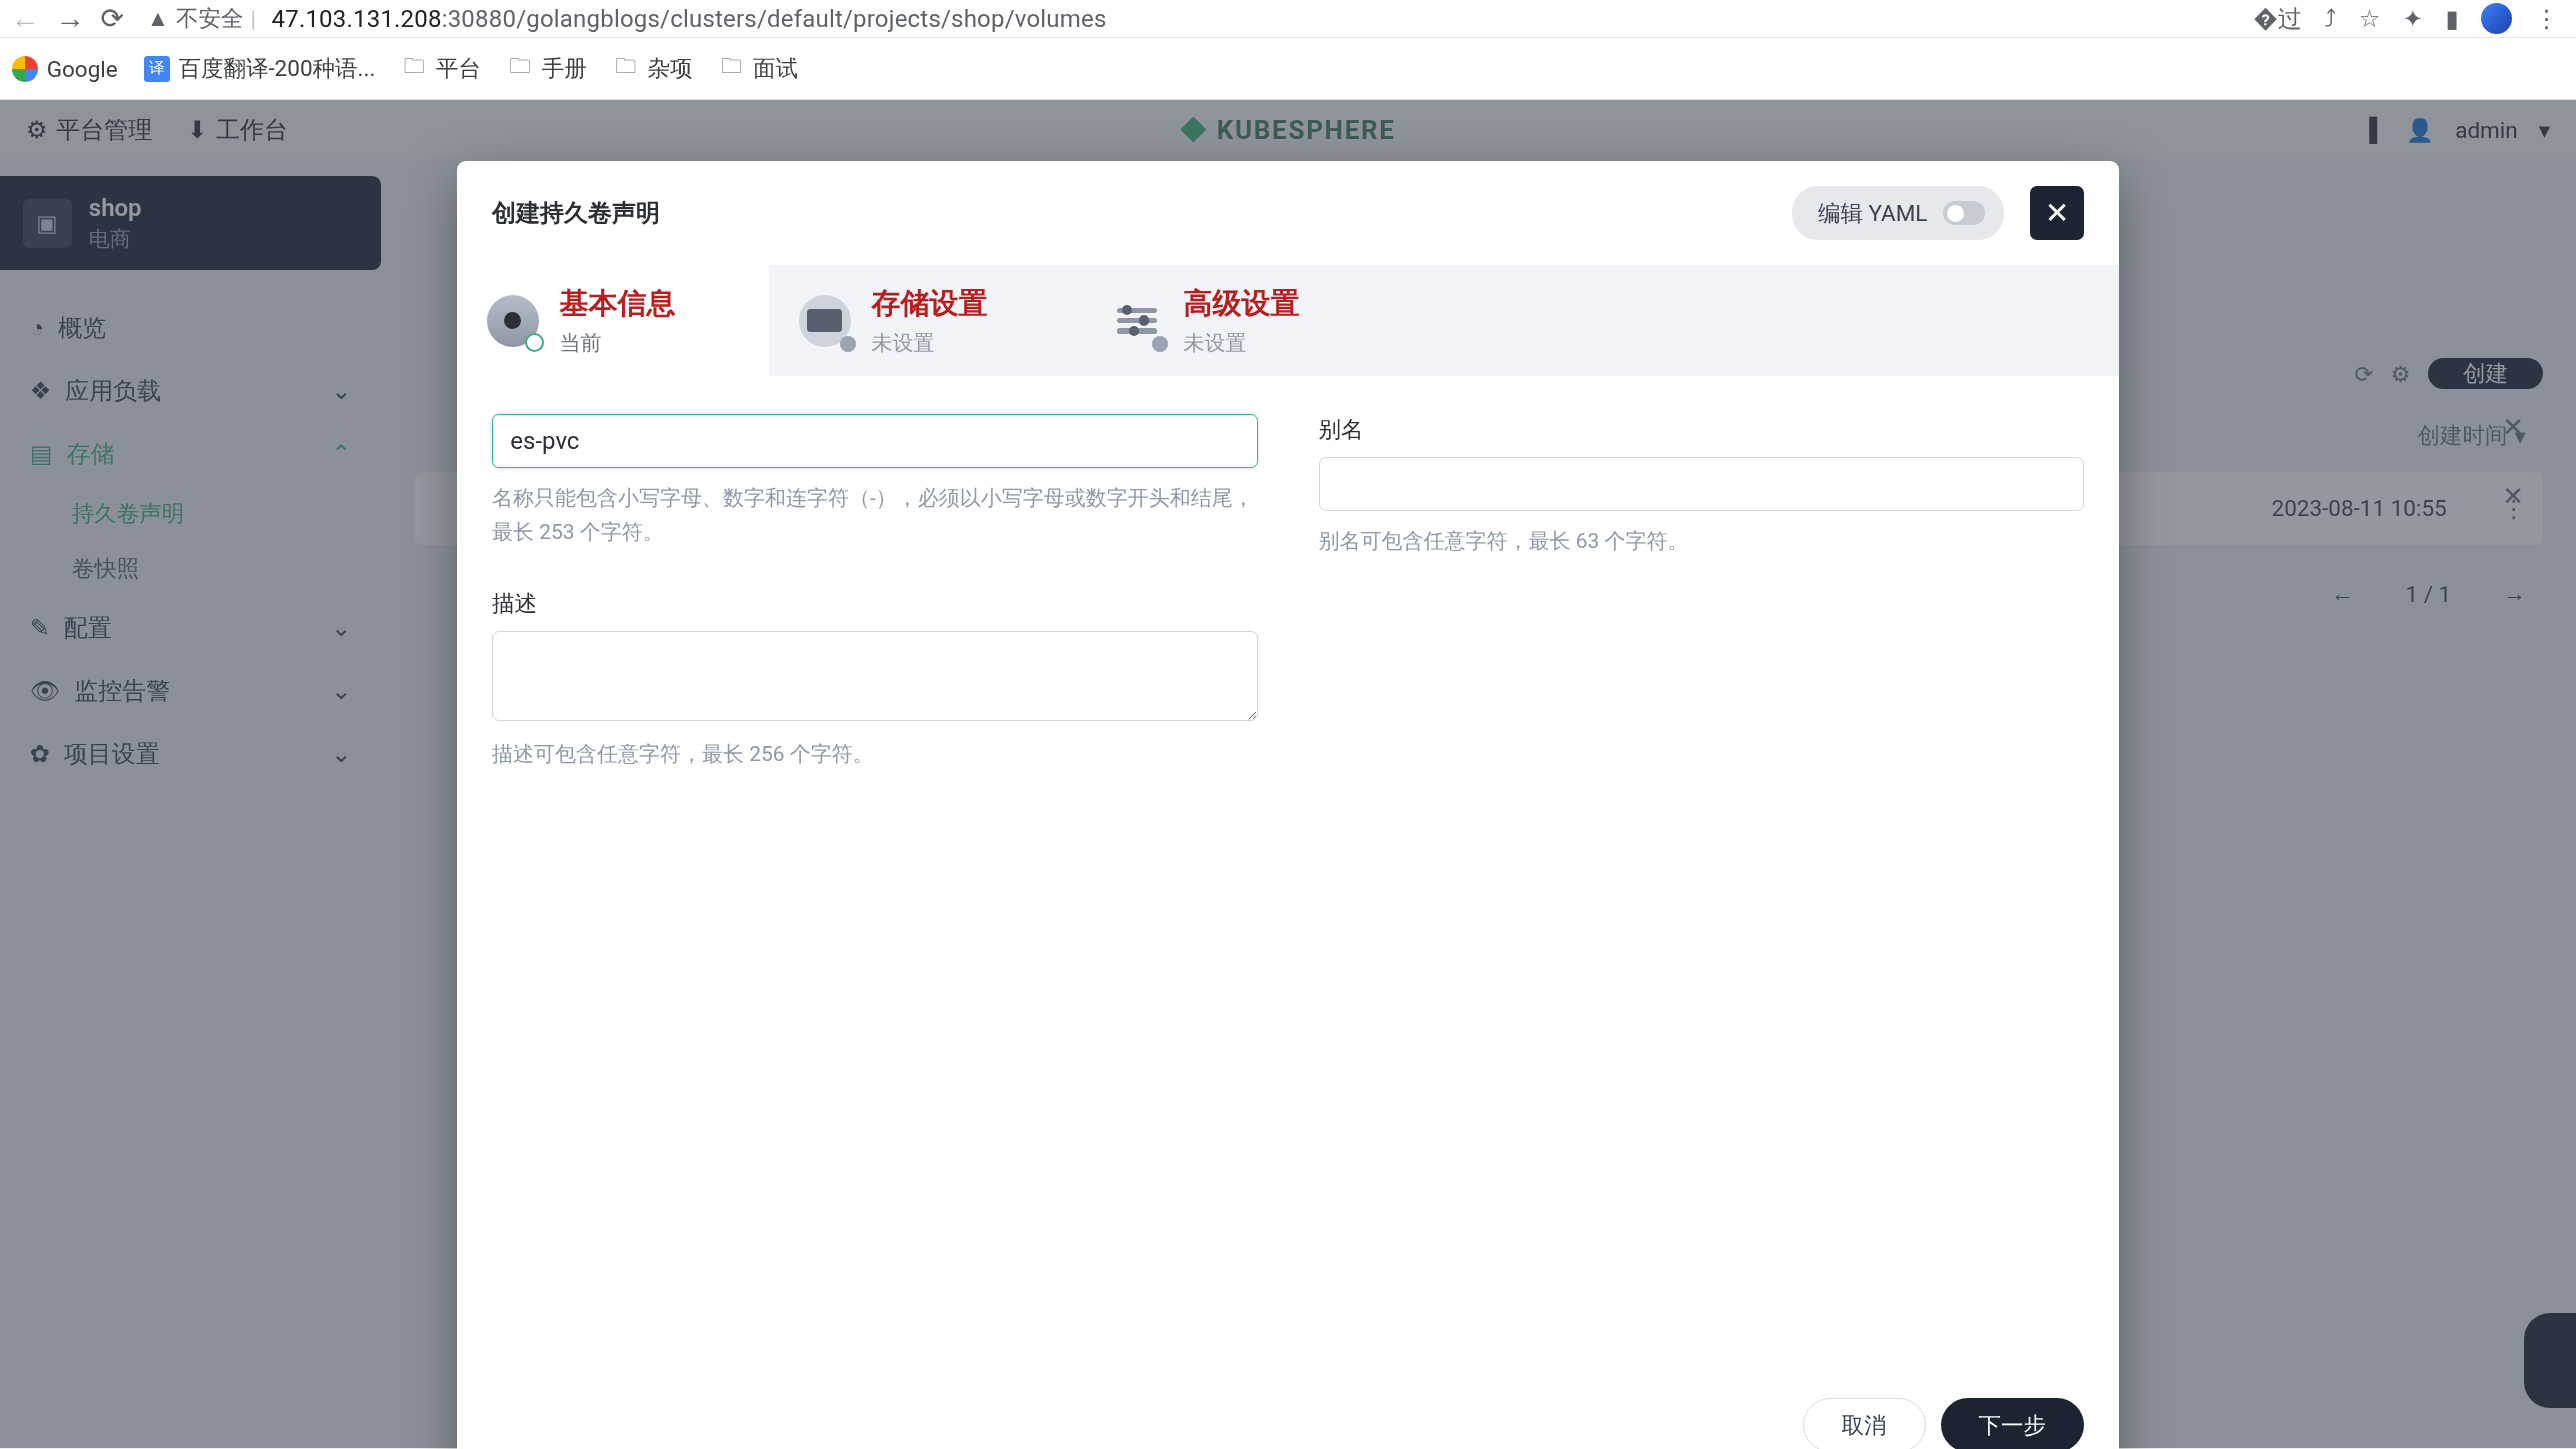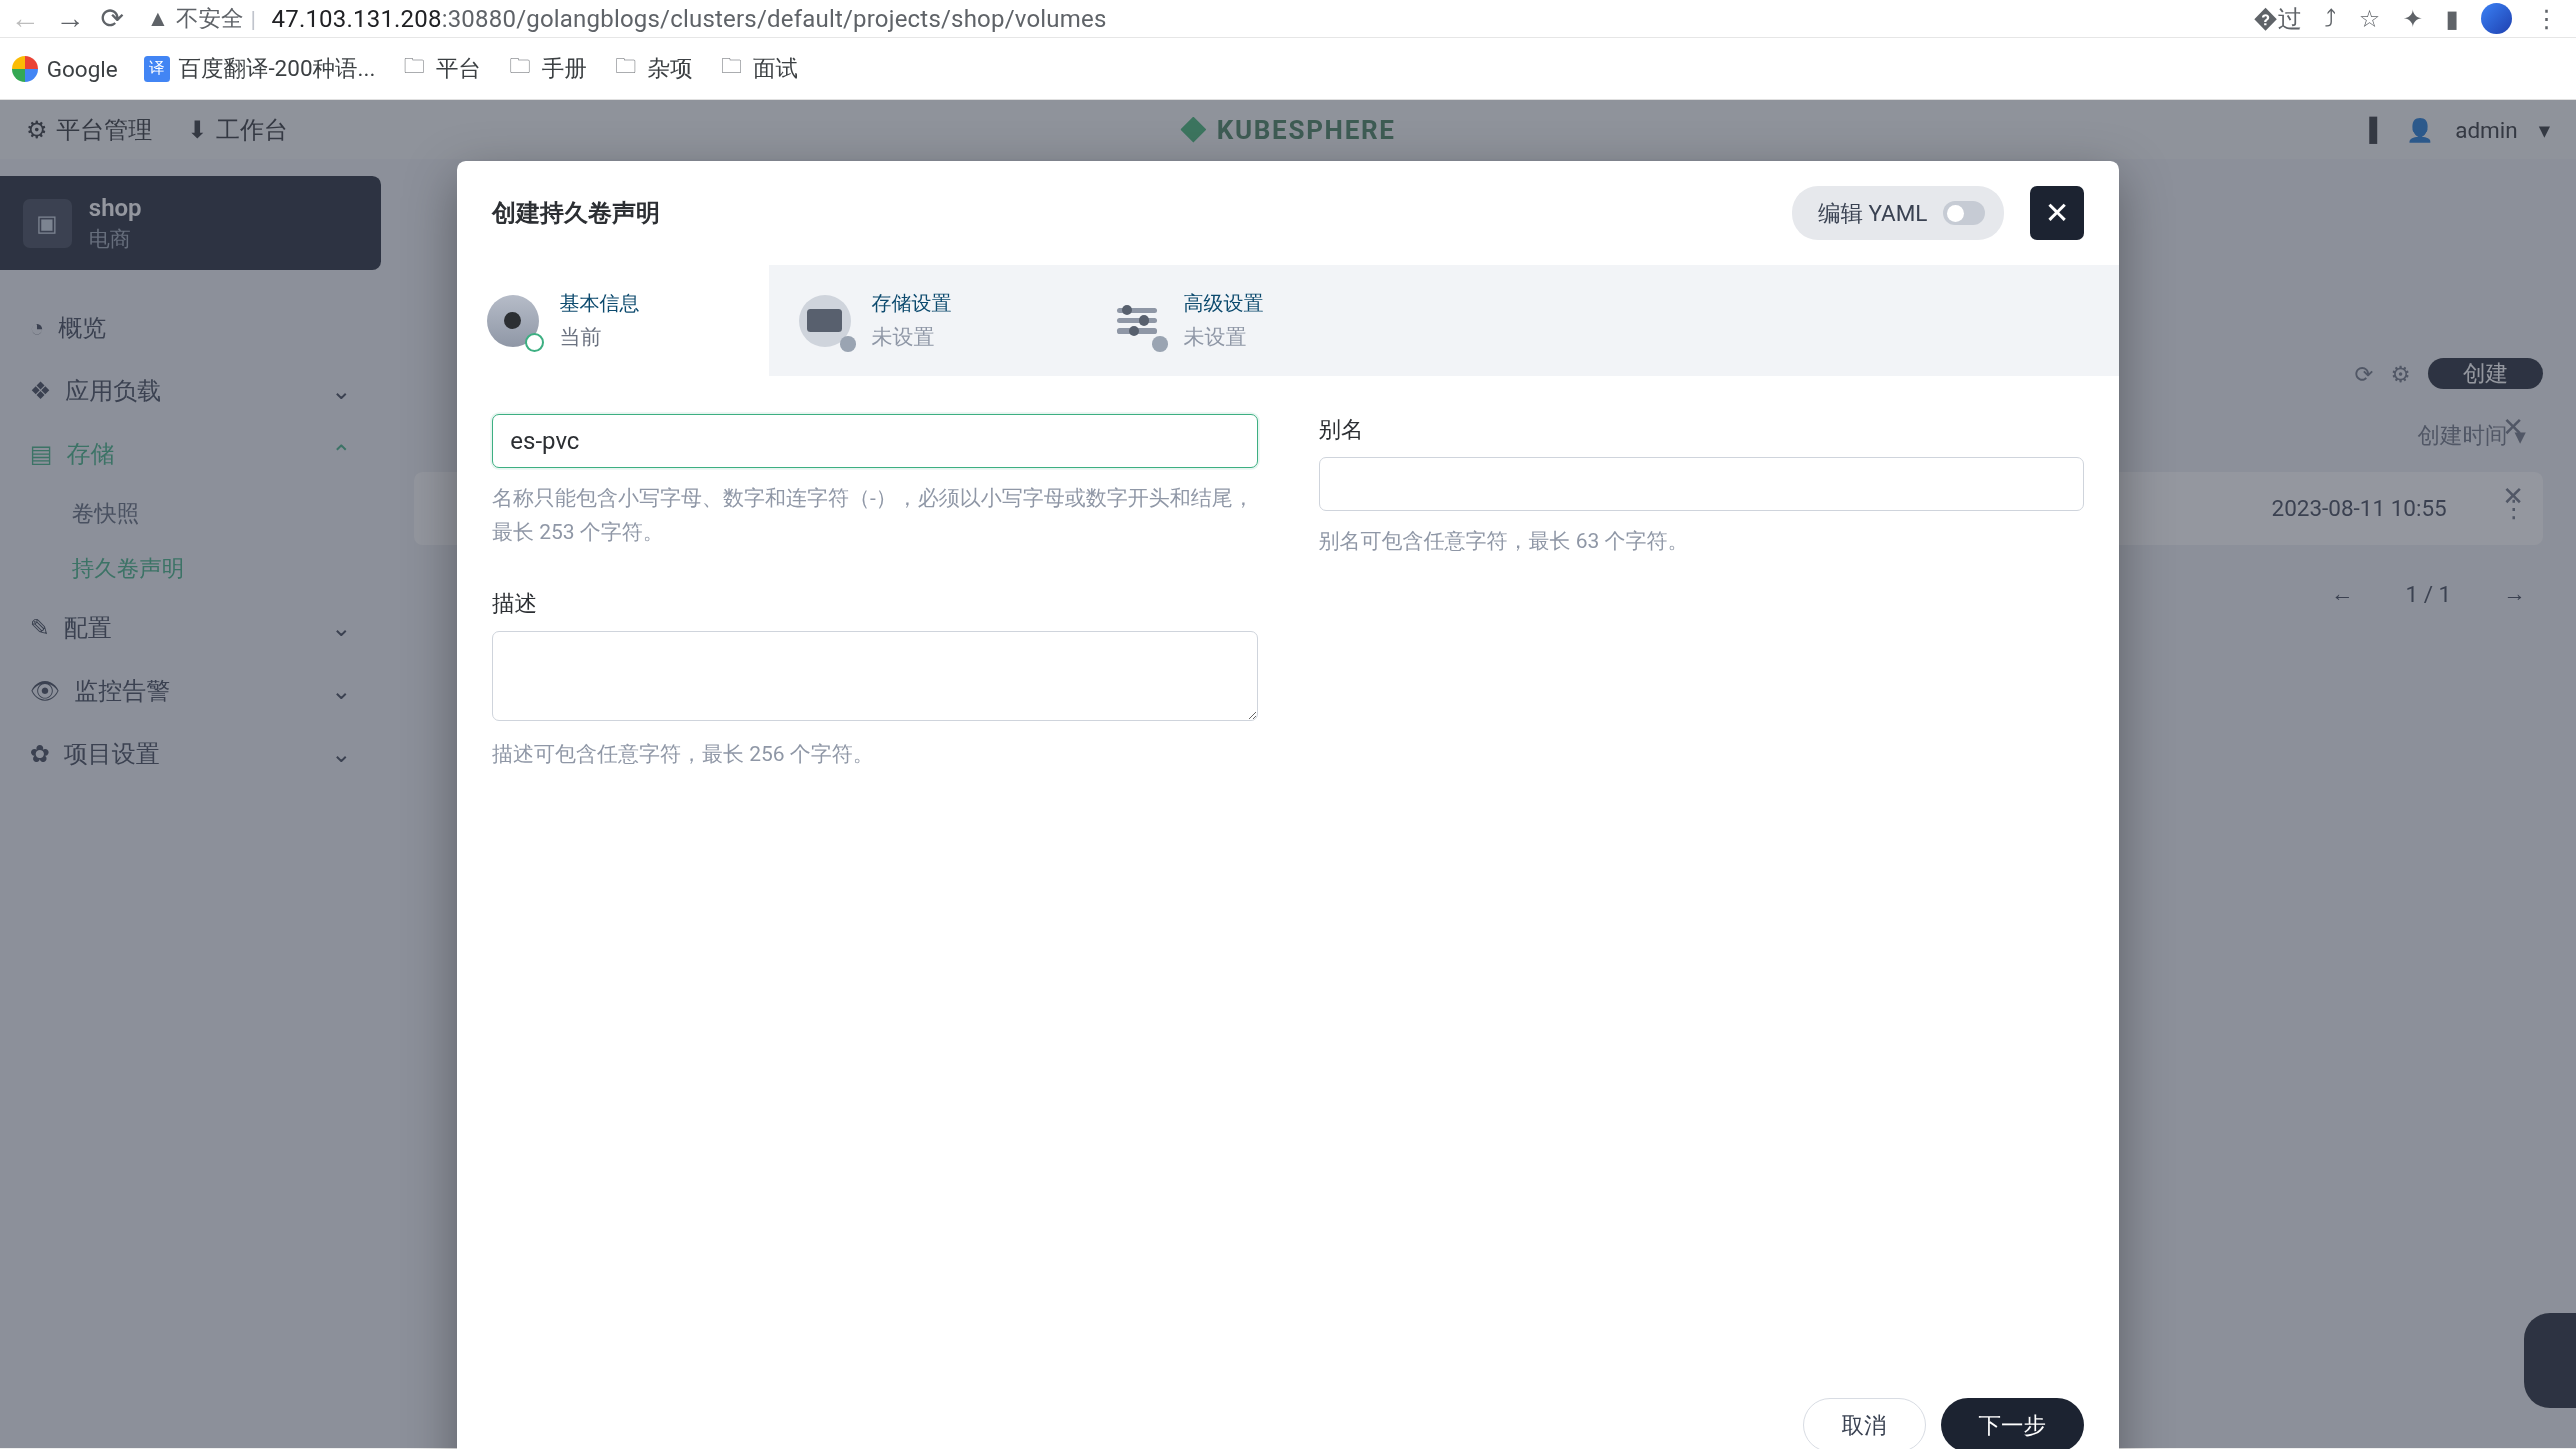--- a/index.html
+++ b/index.html
@@ -82,21 +82,21 @@
   .step { flex: 0 0 312px; display: flex; align-items: center; gap: 21px; padding: 0 29.5px; cursor: pointer; }
   .step.active { background: #fff; }
   .step-icon { width: 52px; height: 52px; border-radius: 50%; background: #cfd4dc; position: relative; display:flex; align-items:center; justify-content:center; }
   .step-icon.disk { background: linear-gradient(#b6bcc8,#8f97a6); }
   .step-badge { position:absolute; right:-5.2px; bottom:-5.2px; width:19px; height:19px; border-radius:50%; border:2.6px solid #3daf82; background:#fff; }
   .step-badge.dot { border:none; width:15.6px; height:15.6px; background:#9aa4b2; }
   .step-sliders { width:40px; height:26px; display:flex; flex-direction:column; justify-content:space-between; }
   .step-sliders .bar { height:5.2px; background:#8f97a6; border-radius:2.6px; position:relative; }
   .step-sliders .bar::after { content:''; position:absolute; width:10.4px; height:10.4px; background:#58606e; border-radius:50%; top:-2.6px; }
   .step-sliders .bar:nth-child(1)::after{ left:5.2px;} .step-sliders .bar:nth-child(2)::after{ left:22.5px;} .step-sliders .bar:nth-child(3)::after{ left:12px;}
-  .step-text .st-title { font-size: 20px; font-weight: 400; color: #0c4a6e; }
+  .step-text .st-title { font-size: 29px; font-weight: 700; color: #b91c1c; }
   .step-text .st-sub { font-size: 21px; color: #8f97a6; margin-top: 5.2px; }
   .step.active .st-sub { color: #6b7280; }
 
   
   .form { padding: 38px 35px 8.7px 35px; display: grid; grid-template-columns: 1fr 1fr; column-gap: 61px; row-gap: 29.5px; }
   .field-label { font-size: 22.5px; color: #2c2f33; margin-bottom: 12px; display:flex; gap:7px; }
   .req { color: #e8604c; }
   .text-input { width: 100%; height: 54px; border: 1.7px solid #cfd4dc; border-radius: 7px; padding: 0 17.3px; font-size: 24px; color: #2c2f33; font-family:inherit; }
   .text-input.focus { border-color: #3daf82; box-shadow: 0 0 0 1.7px rgba(61,175,130,.12); }
   .help { font-size: 21px; color: #8f97a6; margin-top: 14px; line-height: 1.6; }
@@ -217,22 +217,22 @@
           <span>⌄</span>
         </div>
         <div class="menu-item active">
           <span class="mi-left">
               <span>▤</span>
               <span>存储</span>
             </span>
           <span>⌃</span>
         </div>
         <div class="submenu">
+          <div class="submenu-item active">持久卷声明</div>
           <div class="submenu-item">卷快照</div>
-          <div class="submenu-item active">持久卷声明</div>
         </div>
         <div class="menu-item">
           <span class="mi-left">
               <span>✎</span>
               <span>配置</span>
             </span>
           <span>⌄</span>
         </div>
         <div class="menu-item">
           <span class="mi-left">

